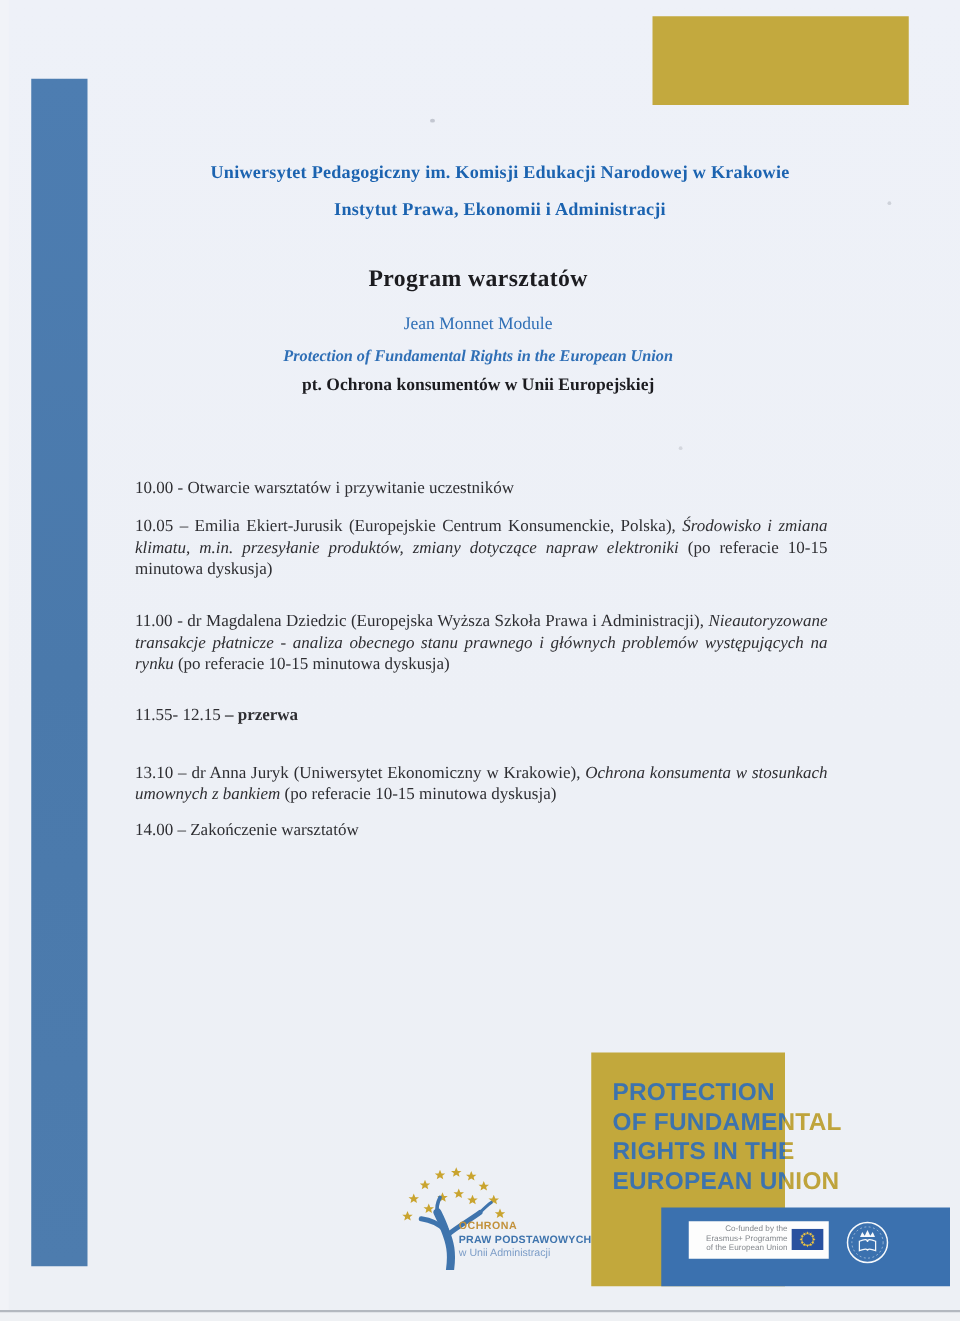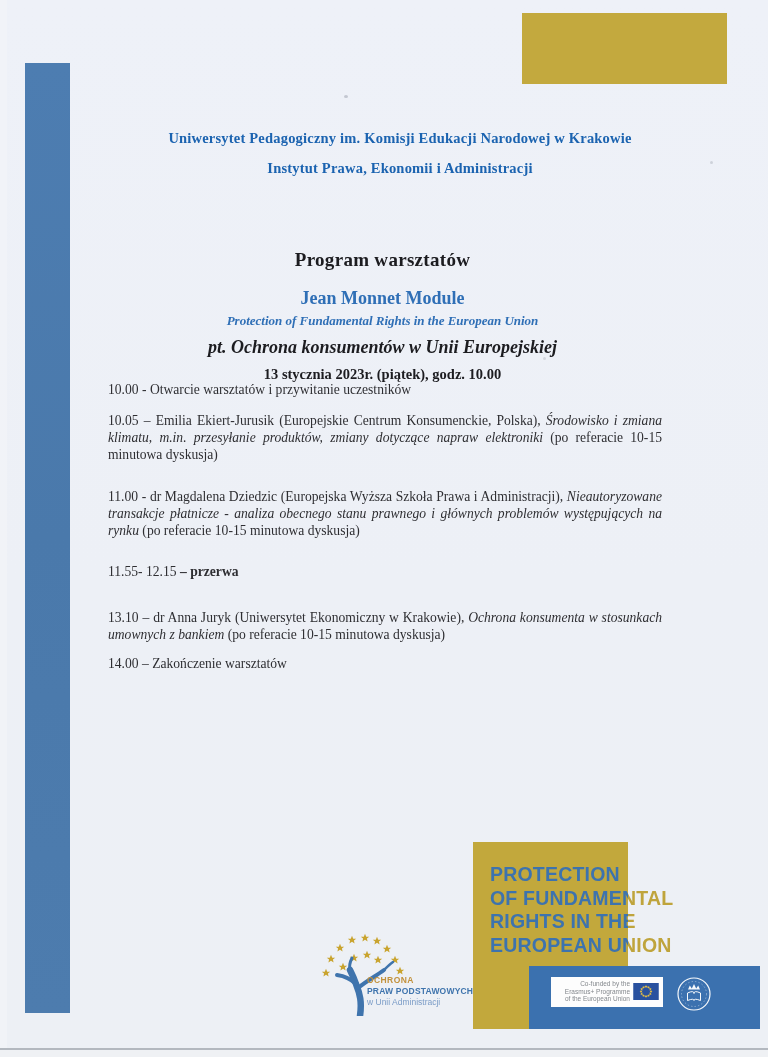--- a/index.html
+++ b/index.html
@@ -10,25 +10,25 @@
   }
   .abs{position:absolute;}
   
   .left-bar{left:25px;top:63px;width:45px;height:950px;
     background:linear-gradient(180deg,#4d7db1 0%,#4a79ab 50%,#4d7cae 100%);}
   .gold-top{left:522px;top:13px;width:205px;height:71px;background:#c3a93e;}
   
   .inst-line{left:108px;width:584px;text-align:center;font-weight:bold;
     font-size:14.5px;color:#1b63b0;letter-spacing:.2px;}
   .inst1{top:130px;} .inst2{top:160px;}
-  .ttl{left:100px;width:565px;text-align:center;margin-top:36px;}
+  .ttl{left:100px;width:565px;text-align:center;}
   .doc-title{top:213px;font-weight:bold;font-size:19px;color:#1c1c20;letter-spacing:.3px;}
-  .sub1{top:252px;font-weight:bold;font-size:18px;color:#2f6fb6;}
+  .sub1{top:252px;font-weight:normal;font-size:14px;color:#2f6fb6;}
   .sub2{top:277px;font-weight:bold;font-style:italic;font-size:13px;color:#2f6fb6;}
-  .sub3{top:301px;font-weight:bold;font-style:italic;font-size:18px;color:#1c1c20;}
+  .sub3{top:301px;font-weight:bold;font-size:14px;color:#1c1c20;}
   .date-line{top:330px;font-weight:bold;font-size:14.5px;color:#1c1c20;}
   
   .schedule{left:108px;top:379px;width:554px;font-size:13.6px;line-height:17px;
     text-align:justify;color:#2e2e32;}
   .sched-item{margin:0;}
   .sched-item .st{font-weight:normal;}
   .sched-item .si{font-style:italic;}
   .sched-item.bold-all .ss,.sched-item.bold-all .sp{font-weight:bold;}
   .si-0{margin-top:2px;}
   .si-1{margin-top:14px;}
@@ -78,21 +78,20 @@
   <div class="abs left-bar"></div>
   <div class="abs gold-top"></div>
 
   <div class="abs inst-line inst1">Uniwersytet Pedagogiczny im. Komisji Edukacji Narodowej w Krakowie</div>
   <div class="abs inst-line inst2">Instytut Prawa, Ekonomii i Administracji</div>
 
   <div class="abs ttl doc-title">Program warsztatów</div>
   <div class="abs ttl sub1">Jean Monnet Module</div>
   <div class="abs ttl sub2">Protection of Fundamental Rights in the European Union</div>
   <div class="abs ttl sub3">pt. Ochrona konsumentów w Unii Europejskiej</div>
-  <div class="abs ttl date-line">13 stycznia 2023r. (piątek), godz. 10.00</div>
 
   <div class="abs schedule">
     <p class="sched-item si-0"><span class="st">10.00</span><span class="ss"> - </span><span class="sp">Otwarcie warsztatów i przywitanie uczestników</span><span class="si"></span><span class="sq"></span></p>
 
     <p class="sched-item si-1"><span class="st">10.05</span><span class="ss"> – </span><span class="sp">Emilia Ekiert-Jurusik (Europejskie Centrum Konsumenckie, Polska), </span><span class="si">Środowisko i zmiana klimatu, m.in. przesyłanie produktów, zmiany dotyczące napraw elektroniki</span><span class="sq"> (po referacie 10-15 minutowa dyskusja)</span></p>
 
     <p class="sched-item si-2"><span class="st">11.00</span><span class="ss"> - </span><span class="sp">dr Magdalena Dziedzic (Europejska Wyższa Szkoła Prawa i Administracji), </span><span class="si">Nieautoryzowane transakcje płatnicze - analiza obecnego stanu prawnego i głównych problemów występujących na rynku</span><span class="sq"> (po referacie 10-15 minutowa dyskusja)</span></p>
 
     <p class="sched-item si-3 bold-all"><span class="st">11.55- 12.15</span><span class="ss"> – </span><span class="sp">przerwa</span><span class="si"></span><span class="sq"></span></p>
 

